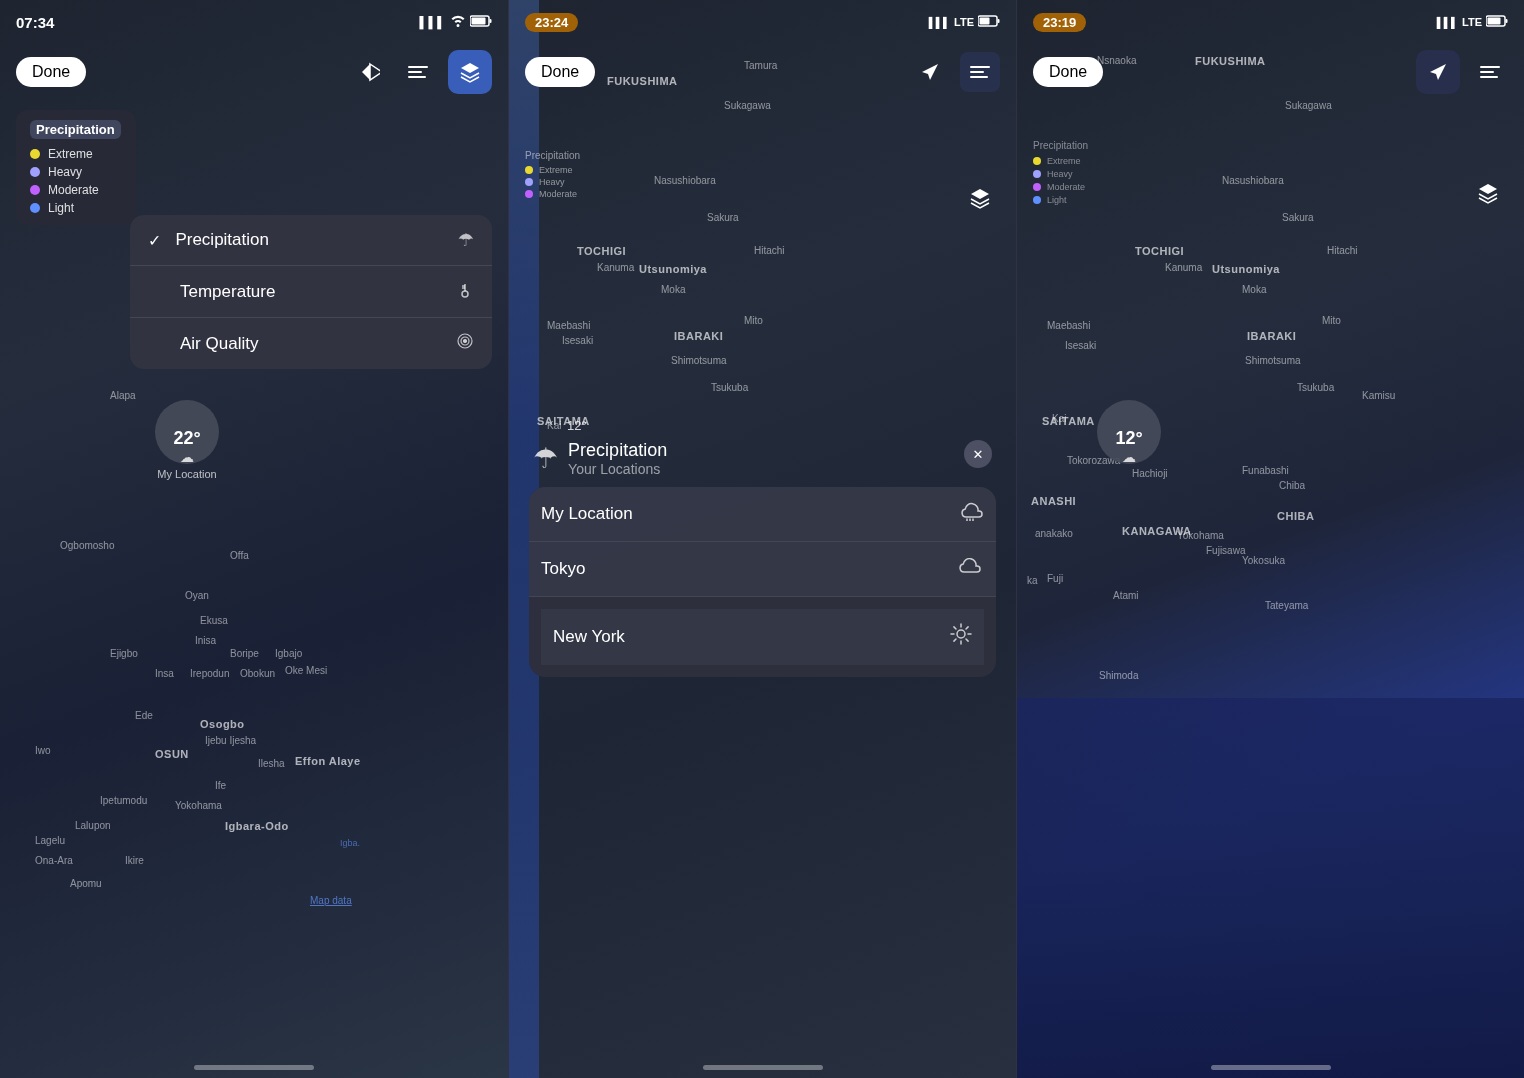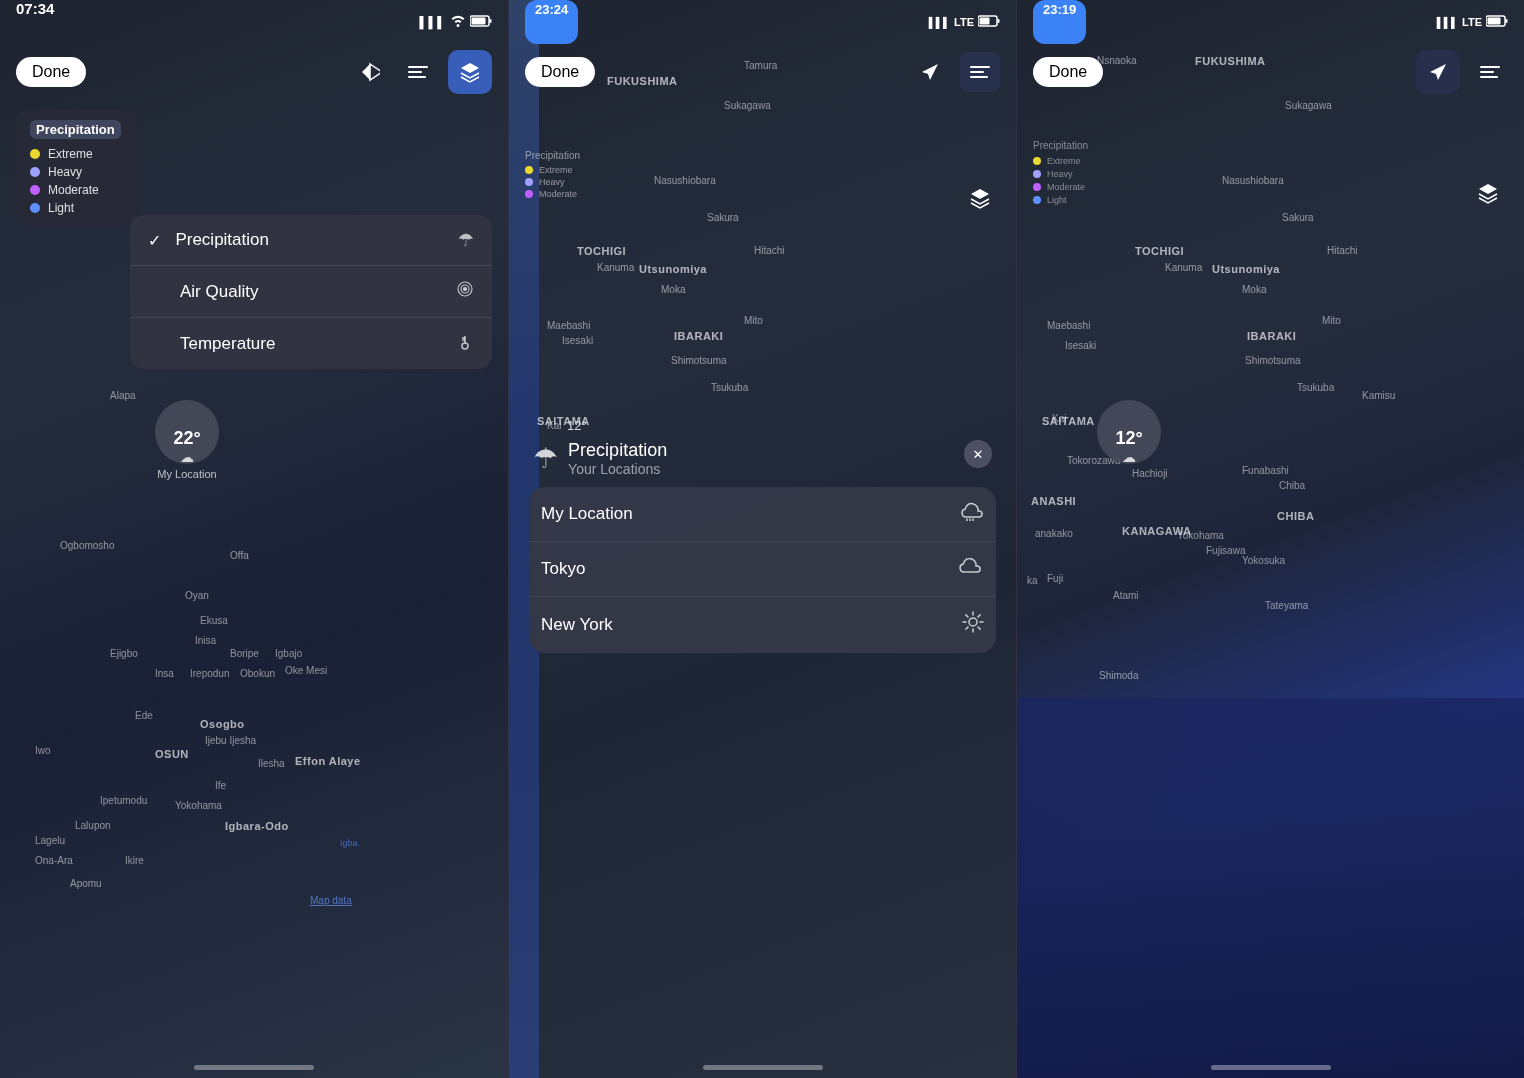--- a/index.html
+++ b/index.html
@@ -40,41 +40,42 @@
     }
 
     
     .status-bar {
       position: absolute;
       top: 0;
       left: 0;
       right: 0;
       height: 44px;
       display: flex;
+      align-items: center;
       padding: 0 16px;
       z-index: 100;
     }
 
     .status-time {
       font-size: 15px;
       font-weight: 600;
       color: white;
     }
 
     .status-icons {
       margin-left: auto;
       display: flex;
       align-items: center;
       gap: 4px;
       color: white;
       font-size: 12px;
     }
 
     .status-pill {
-      background: #3b82f6;
+      background: #a16207;
       border-radius: 12px;
       padding: 2px 10px;
       font-size: 13px;
       font-weight: 600;
       color: white;
     }
 
     
     .nav-bar {
       position: absolute;
@@ -492,41 +493,41 @@
     <div class="dropdown-item">
       <div class="dropdown-item-left">
         <span class="checkmark">✓</span>
         <span>Precipitation</span>
       </div>
       <span class="dropdown-icon">☂</span>
     </div>
     <div class="dropdown-item">
       <div class="dropdown-item-left">
         <span style="width:22px;display:inline-block"></span>
-        <span>Air Quality</span>
-      </div>
-      <span class="dropdown-icon">
-        <svg width="18" height="18" viewBox="0 0 18 18" fill="none" stroke="rgba(255,255,255,0.7)" stroke-width="1.2">
-          <circle cx="9" cy="9" r="7"></circle>
-          <circle cx="9" cy="9" r="4"></circle>
-          <circle cx="9" cy="9" r="1.5" fill="rgba(255,255,255,0.7)"></circle>
-        </svg>
-      </span>
-    </div>
-    <div class="dropdown-item">
-      <div class="dropdown-item-left">
-        <span style="width:22px;display:inline-block"></span>
         <span>Temperature</span>
       </div>
       <span class="dropdown-icon">
         <svg width="18" height="18" viewBox="0 0 18 18" fill="none" stroke="rgba(255,255,255,0.7)" stroke-width="1.5">
           <circle cx="9" cy="14" r="3"></circle>
           <line x1="9" y1="11" x2="9" y2="4"></line>
           <line x1="6" y1="6" x2="9" y2="6"></line>
           <line x1="6" y1="8" x2="9" y2="8"></line>
+        </svg>
+      </span>
+    </div>
+    <div class="dropdown-item">
+      <div class="dropdown-item-left">
+        <span style="width:22px;display:inline-block"></span>
+        <span>Air Quality</span>
+      </div>
+      <span class="dropdown-icon">
+        <svg width="18" height="18" viewBox="0 0 18 18" fill="none" stroke="rgba(255,255,255,0.7)" stroke-width="1.2">
+          <circle cx="9" cy="9" r="7"></circle>
+          <circle cx="9" cy="9" r="4"></circle>
+          <circle cx="9" cy="9" r="1.5" fill="rgba(255,255,255,0.7)"></circle>
         </svg>
       </span>
     </div>
   </div>
 
   <div class="weather-marker" style="top:400px;left:155px">
     <div class="weather-badge">
       <span class="weather-temp">22°</span>
       <span class="weather-icon-sm">☁</span>
     </div>
@@ -655,21 +656,21 @@
 
       <div class="location-list-item" style="border-radius:0;margin:0;border-bottom:1px solid rgba(255,255,255,0.08)">
         <span class="location-item-name">Tokyo</span>
         <span class="location-item-icon">
           <svg width="26" height="18" viewBox="0 0 26 18" fill="none">
             <path d="M6 14a4 4 0 01-.8-7.9A6 6 0 0118 8h1a3 3 0 010 6H6z" stroke="rgba(255,255,255,0.75)" stroke-width="1.5" fill="none"></path>
           </svg>
         </span>
       </div>
 
-      <div class="location-list-item" style="border-radius:0;margin:0">
+      <div class="location-list-item" style="border-radius:0;margin:12px">
         <span class="location-item-name">New York</span>
         <span class="location-item-icon">
           <svg width="22" height="22" viewBox="0 0 22 22" fill="none">
             <circle cx="11" cy="11" r="4" stroke="rgba(255,255,255,0.75)" stroke-width="1.5"></circle>
             <line x1="11" y1="1" x2="11" y2="4" stroke="rgba(255,255,255,0.75)" stroke-width="1.5" stroke-linecap="round"></line>
             <line x1="11" y1="18" x2="11" y2="21" stroke="rgba(255,255,255,0.75)" stroke-width="1.5" stroke-linecap="round"></line>
             <line x1="1" y1="11" x2="4" y2="11" stroke="rgba(255,255,255,0.75)" stroke-width="1.5" stroke-linecap="round"></line>
             <line x1="18" y1="11" x2="21" y2="11" stroke="rgba(255,255,255,0.75)" stroke-width="1.5" stroke-linecap="round"></line>
             <line x1="3.9" y1="3.9" x2="6" y2="6" stroke="rgba(255,255,255,0.75)" stroke-width="1.5" stroke-linecap="round"></line>
             <line x1="16" y1="16" x2="18.1" y2="18.1" stroke="rgba(255,255,255,0.75)" stroke-width="1.5" stroke-linecap="round"></line>

